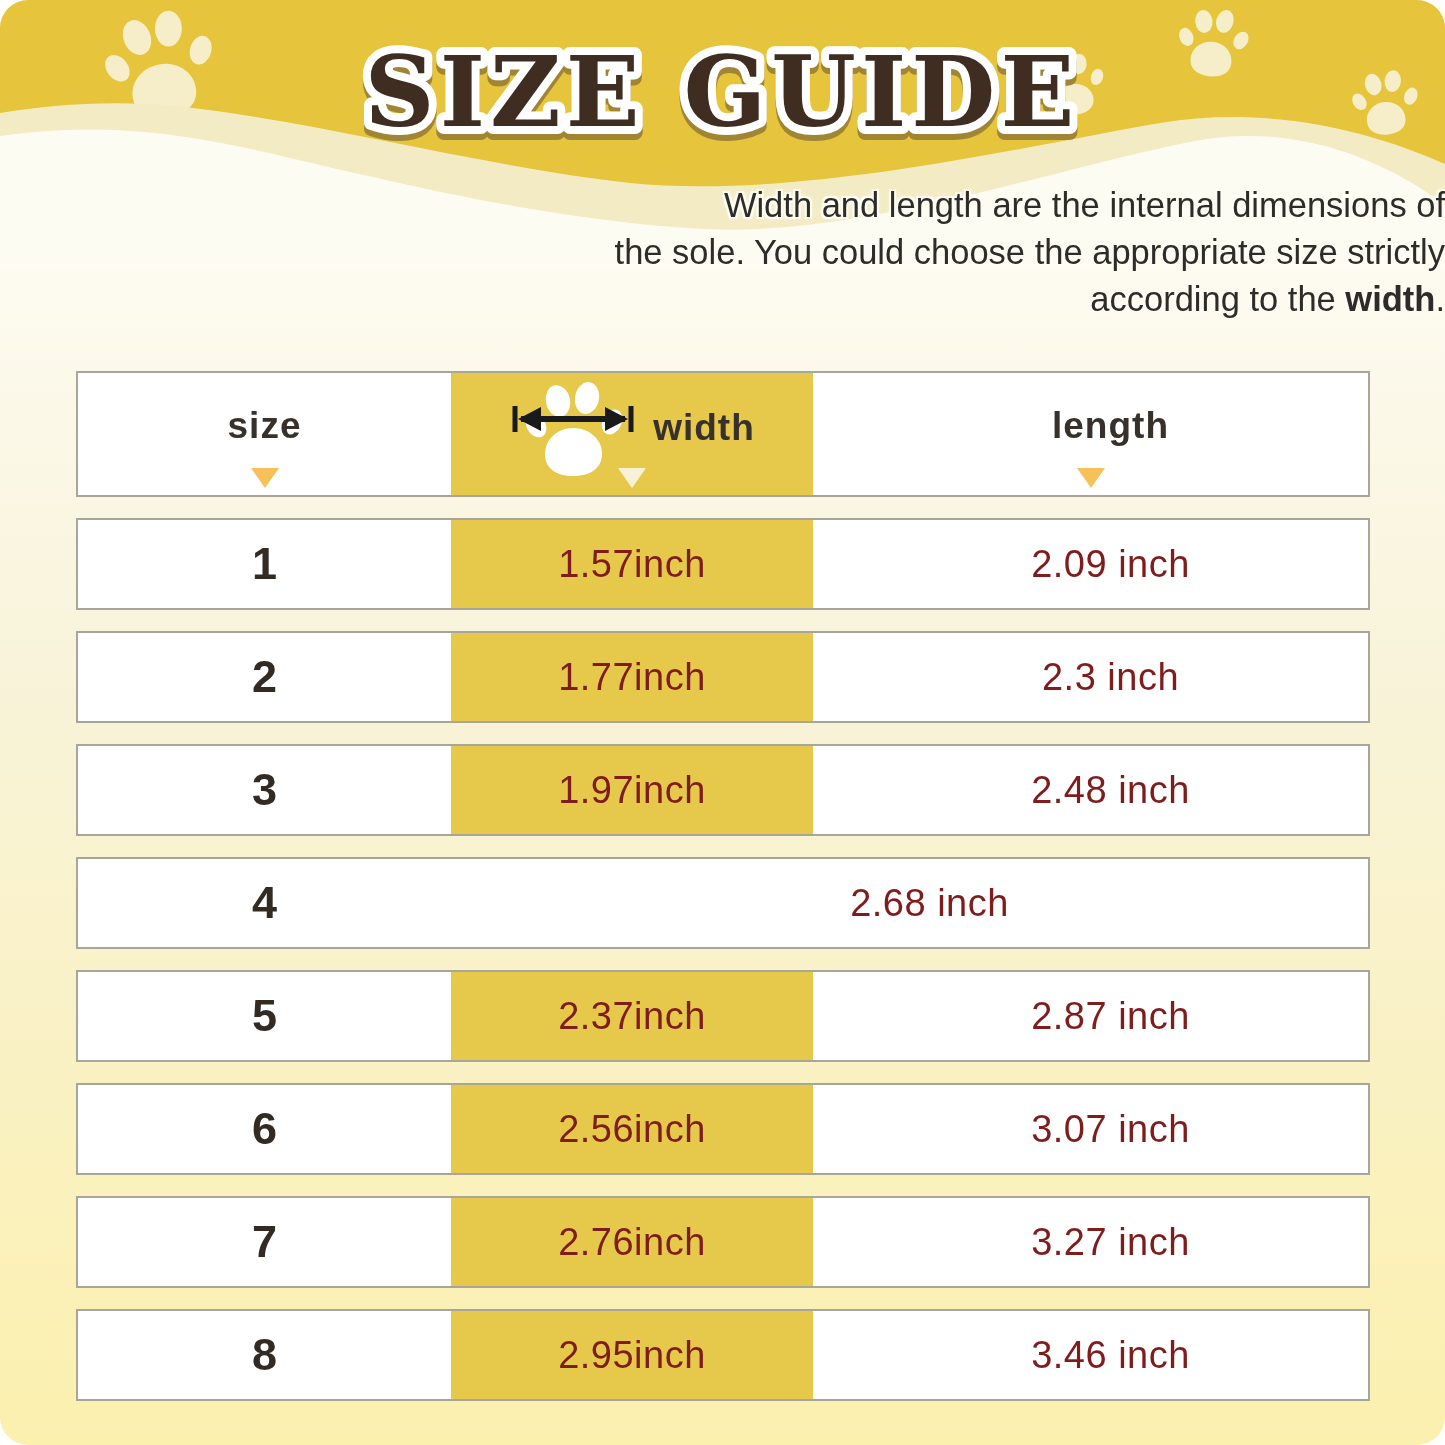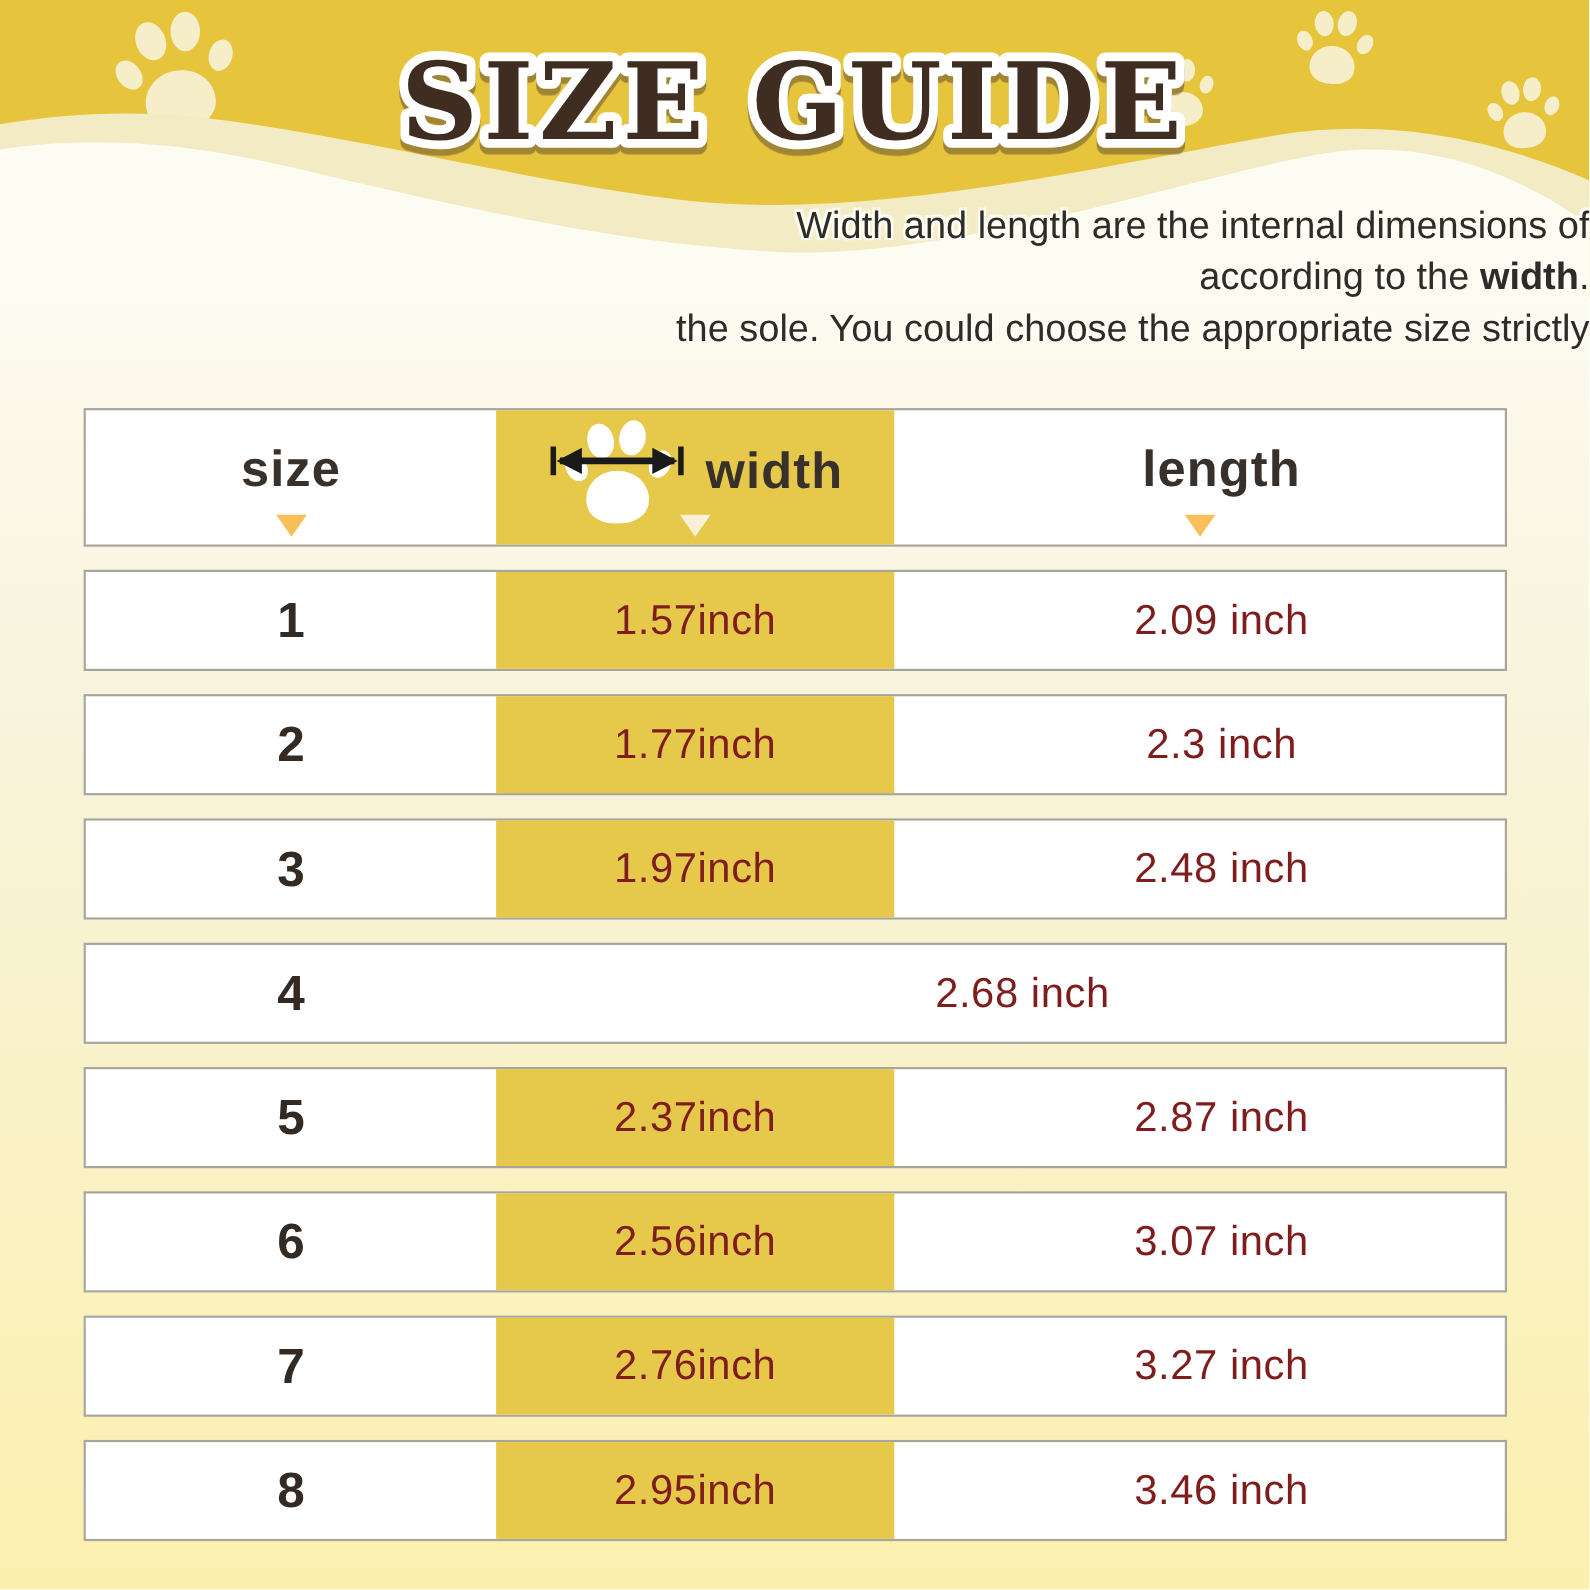--- a/index.html
+++ b/index.html
@@ -2,20 +2,21 @@
 <html><head>
 <meta charset="utf-8">
 <style>
   html,body{margin:0;padding:0;}
   body{font-family:"Liberation Sans", sans-serif; background:#ffffff;}
   .page{
     position:relative;
     width:1445px;height:1445px;
     overflow:hidden;
     background:linear-gradient(180deg,#fdfbf0 0%,#fdfbf0 19%,#f8f3da 46%,#fbf0ae 100%);
+    border-radius:28px;
   }
   .banner{position:absolute;top:0;left:0;display:block;}
   .title-text{
     font-family:"DejaVu Serif", serif;
     font-weight:bold;
     letter-spacing:5px;
   }
   .description{
     position:absolute;top:182px;left:0;right:0;
     text-align:right;
@@ -39,21 +40,21 @@
   .header-card{height:126px;}
   .row-card{height:92px;}
   .cell{
     position:relative;
     display:flex;align-items:center;justify-content:center;
   }
   .c-size{width:373px;}
   .c-width{width:362px;background:#e6c84b;}
   .c-length{flex:1;padding-left:40px;}
   .hlabel{
-    font-weight:bold;font-size:46px;color:#38302a;
+    font-weight:bold;font-size:37px;color:#38302a;
     letter-spacing:1px;
     position:relative;top:-8px;
   }
   .tri{
     position:absolute;bottom:7px;left:50%;
     margin-left:-14px;
     width:0;height:0;
     border-left:14px solid transparent;
     border-right:14px solid transparent;
     border-top:20px solid #f7c05a;
@@ -94,22 +95,22 @@
 
     <path fill="#f3ebc3" d="M0,113 C60,103 120,100 185,107 C330,124 480,166 630,183 C800,200 1020,147 1160,123 C1270,105 1370,131 1445,164 L1445,270 L0,270 Z"></path>
 
     <path fill="#fdfcf2" d="M0,136 C80,124 160,128 260,151 C430,191 560,221 705,229 C860,237 1060,167 1195,141 C1300,121 1390,164 1445,205 L1445,270 L0,270 Z"></path>
 
     <text class="title-text" x="722" y="126" text-anchor="middle" font-size="97" fill="#3f2d22" stroke="#ffffff" stroke-width="16" stroke-linejoin="round" paint-order="stroke" style="filter: drop-shadow(0 6px 0 rgba(90,70,45,0.5));">SIZE GUIDE</text>
   </svg>
 
   <div class="description">
     <div>Width and length are the internal dimensions of</div>
+    <div>the sole. You could choose the appropriate size strictly</div>
     <div><span>according to the </span><b>width</b><span>.</span></div>
-    <div>the sole. You could choose the appropriate size strictly</div>
   </div>
 
   <div class="size-table">
 
     <div class="card header-card">
       <div class="cell c-size">
         <span class="hlabel">size</span>
         <div class="tri"></div>
       </div>
       <div class="cell c-width">

